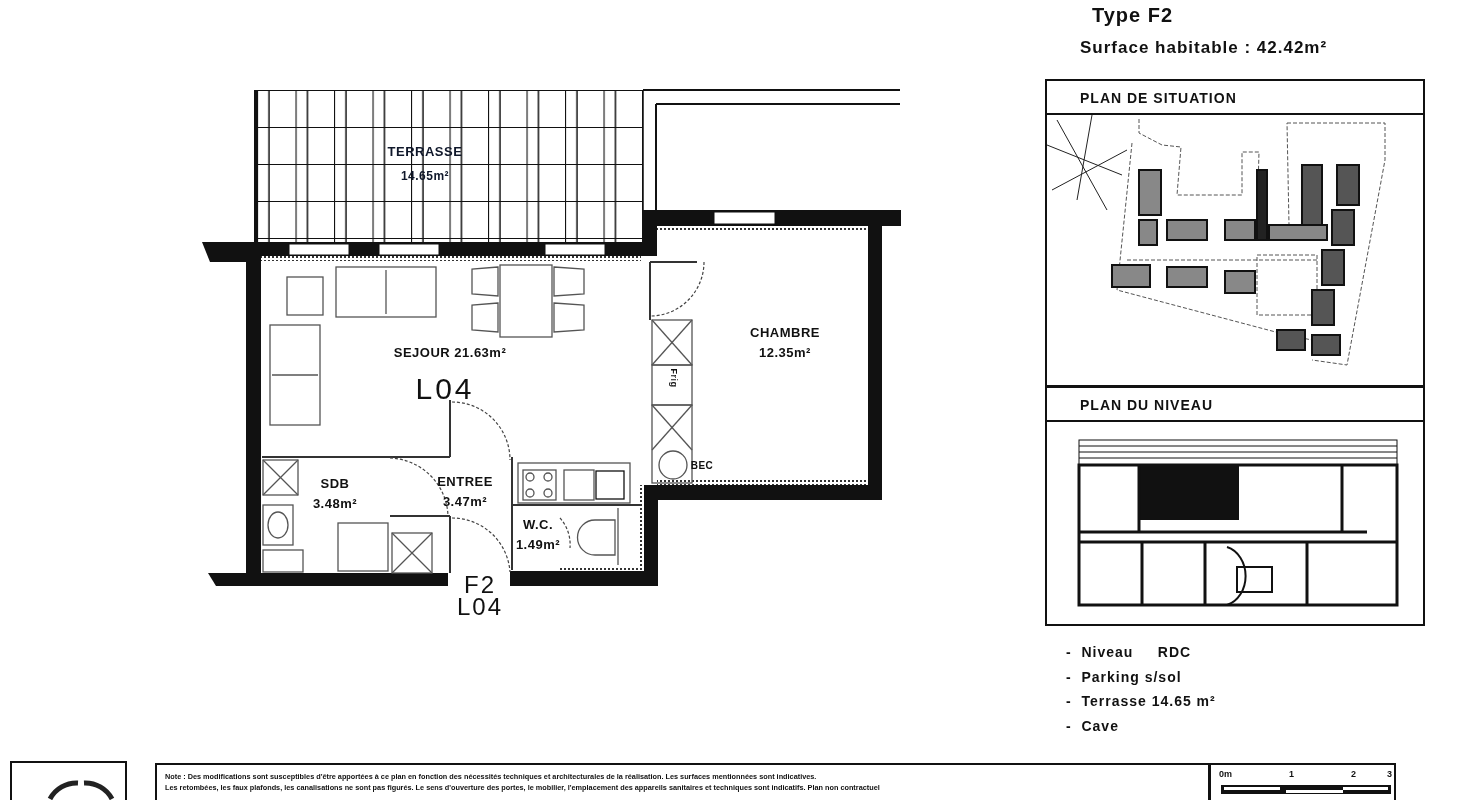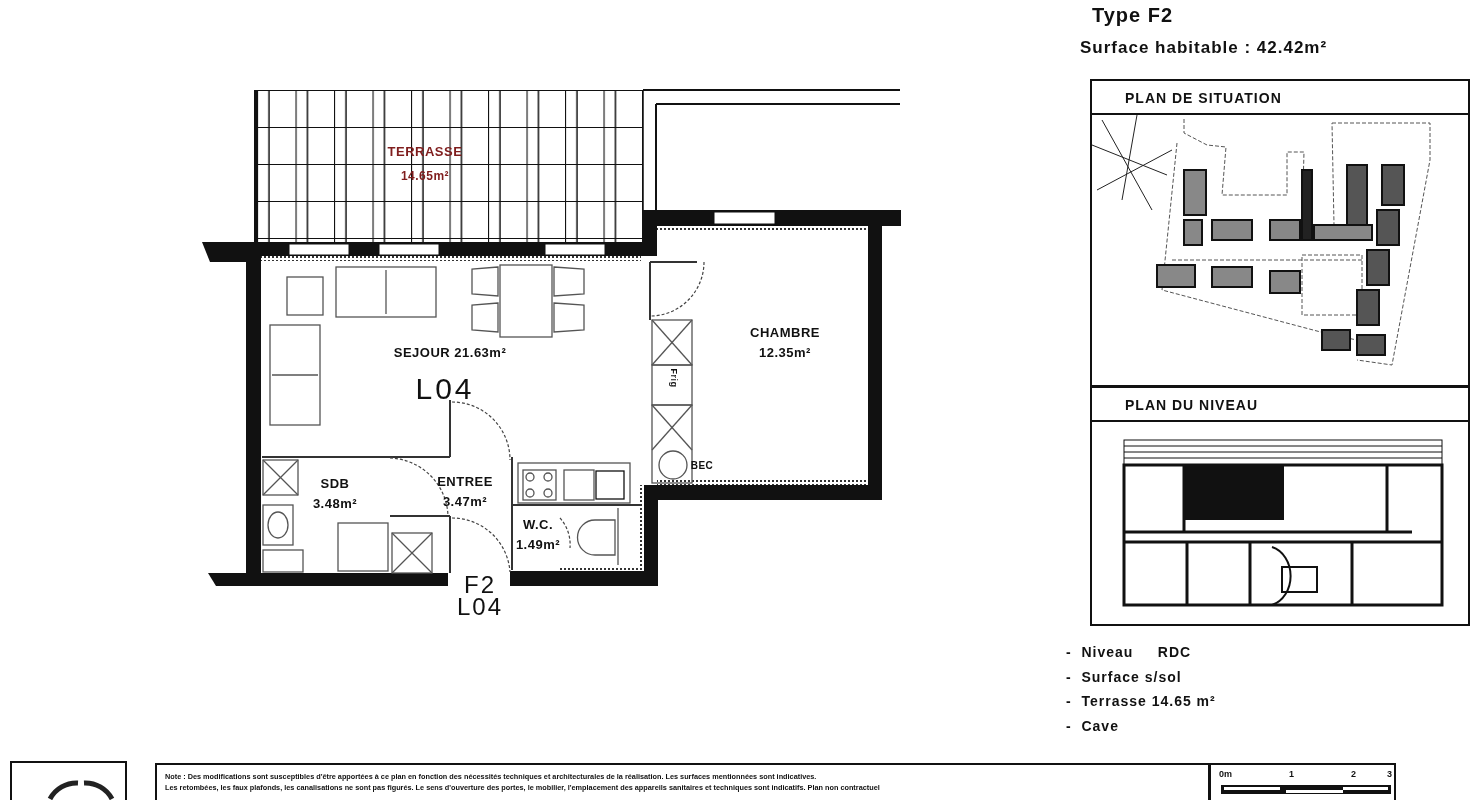--- a/index.html
+++ b/index.html
@@ -1,20 +1,20 @@
 <!DOCTYPE html>
 <html><head>
 <meta charset="utf-8">
 <style>
   html, body { margin:0; padding:0; background:#fff; }
   body { width:1484px; height:800px; position:relative; overflow:hidden; font-family:"Liberation Sans", sans-serif; color:#111; }
   .abs { position:absolute; }
   #header-type { left:1092px; top:4px; font-size:20px; font-weight:bold; letter-spacing:1px; }
   #header-surface { left:1080px; top:38px; font-size:17px; font-weight:bold; letter-spacing:1px; }
-  .panel { position:absolute; left:1045px; width:380px; border:2px solid #111; box-sizing:border-box;margin-left:45px; }
+  .panel { position:absolute; left:1045px; width:380px; border:2px solid #111; box-sizing:border-box; }
   #panel-situation { top:79px; height:308px; }
   #panel-niveau { top:386px; height:240px; }
   .panel-title { height:34px; border-bottom:2px solid #111; font-size:14px; font-weight:bold; letter-spacing:1px; padding-left:33px; line-height:34px; box-sizing:border-box; }
   .panel-body { position:relative; }
   #info-list { left:1066px; top:640px; font-size:14px; font-weight:bold; letter-spacing:1px; line-height:24.5px; }
   #info-list div::before { content:"-  "; white-space:pre; }
   #logo-box { left:10px; top:761px; width:117px; height:60px; border:2px solid #111; box-sizing:border-box; overflow:hidden; }
   #note-box { left:155px; top:763px; width:1055px; height:60px; border:2px solid #111; box-sizing:border-box; font-size:7.3px; font-weight:bold; padding:6px 8px; line-height:11px; white-space:nowrap; overflow:hidden; }
   #scale-box { left:1210px; top:763px; width:186px; height:60px; border:2px solid #111; border-left:1px solid #111; box-sizing:border-box; font-size:9px; font-weight:bold; }
   .room-label { position:absolute; font-weight:bold; font-size:13px; text-align:center; letter-spacing:0.5px; line-height:20px; }
@@ -142,21 +142,21 @@
       <line x1="432" y1="533" x2="392" y2="573"></line>
 
     <line x1="618" y1="508" x2="618" y2="565"></line>
     <path d="M615,520 L595,520 A17,17 0 0 0 595,555 L615,555 Z"></path>
   </g>
 
   <g font-family="Liberation Sans, sans-serif" font-weight="bold" fill="#222">
   </g>
 </svg>
 
-<div class="room-label" style="left:370px;top:142px;width:110px;font-size:13px;color:#7f1d1d;">
+<div class="room-label" style="left:370px;top:142px;width:110px;font-size:13px;color:#0f172a;">
   <div>TERRASSE</div>
   <div style="font-size:12px;margin-top:4px">14.65m²</div>
 </div>
 <div class="room-label" style="left:730px;top:275px;width:110px;margin-top:48px;">
   <div>CHAMBRE</div>
   <div>12.35m²</div>
 </div>
 <div class="room-label" style="left:370px;top:343px;width:160px;">SEJOUR  21.63m²</div>
 <div class="room-label" style="left:405px;top:372px;width:80px;font-size:30px;line-height:34px;font-weight:normal;letter-spacing:3px;">L04</div>
 <div class="room-label" style="left:300px;top:474px;width:70px;">
@@ -239,21 +239,21 @@
         <line x1="92" y1="43" x2="92" y2="110" stroke="#111" stroke-width="3"></line>
         <rect x="190" y="145" width="35" height="25" fill="#fff" stroke="#111" stroke-width="2"></rect>
         <path d="M180,125 A25,30 0 0 1 180,183" fill="none" stroke="#111" stroke-width="2"></path>
       </g>
     </svg>
   </div>
 </div>
 
 <div id="info-list" class="abs">
   <div style="white-space:pre">Niveau     RDC</div>
-  <div>Surface s/sol</div>
+  <div>Parking s/sol</div>
   <div>Terrasse 14.65 m²</div>
   <div>Cave</div>
 </div>
 
 <div id="logo-box" class="abs">
   <svg width="117" height="60">
     <path d="M38,36 A30,30 0 0 1 66,20" stroke="#222" stroke-width="5" fill="none"></path>
     <path d="M72,20 A30,30 0 0 1 100,36" stroke="#222" stroke-width="5" fill="none"></path>
   </svg>
 </div>

